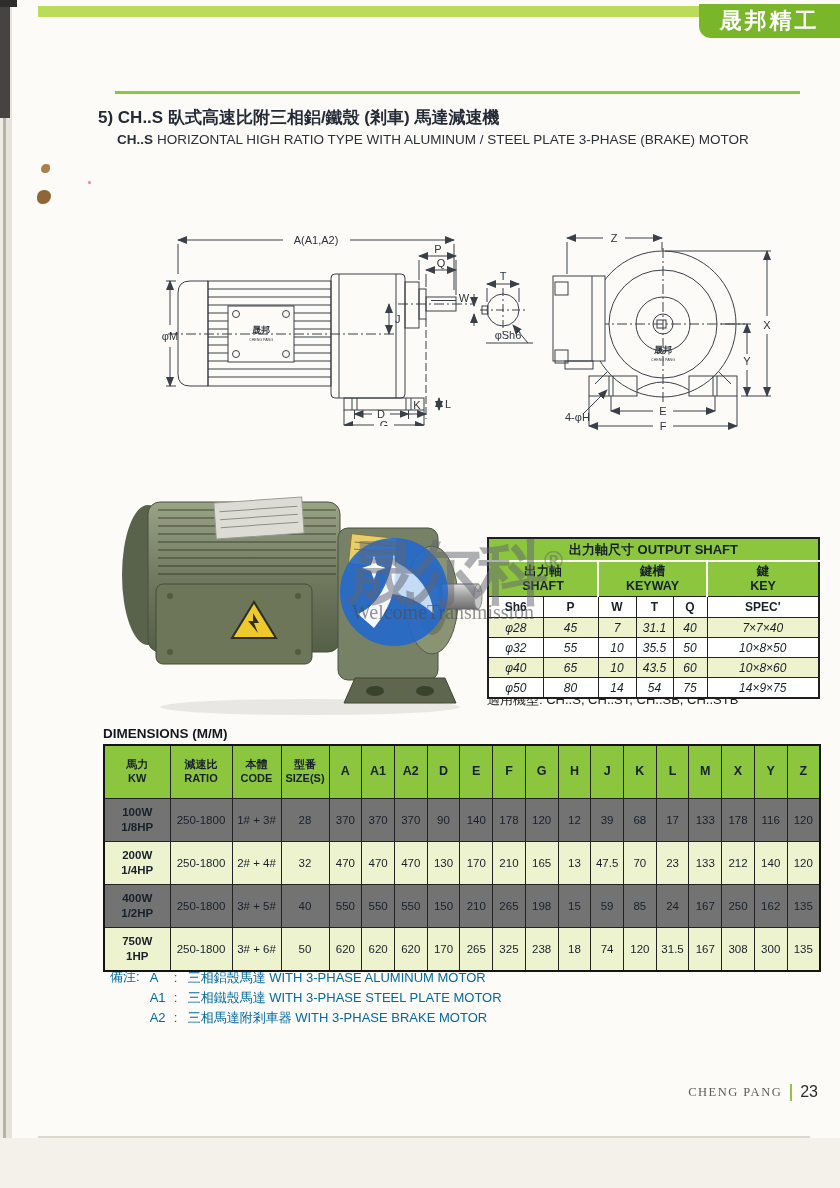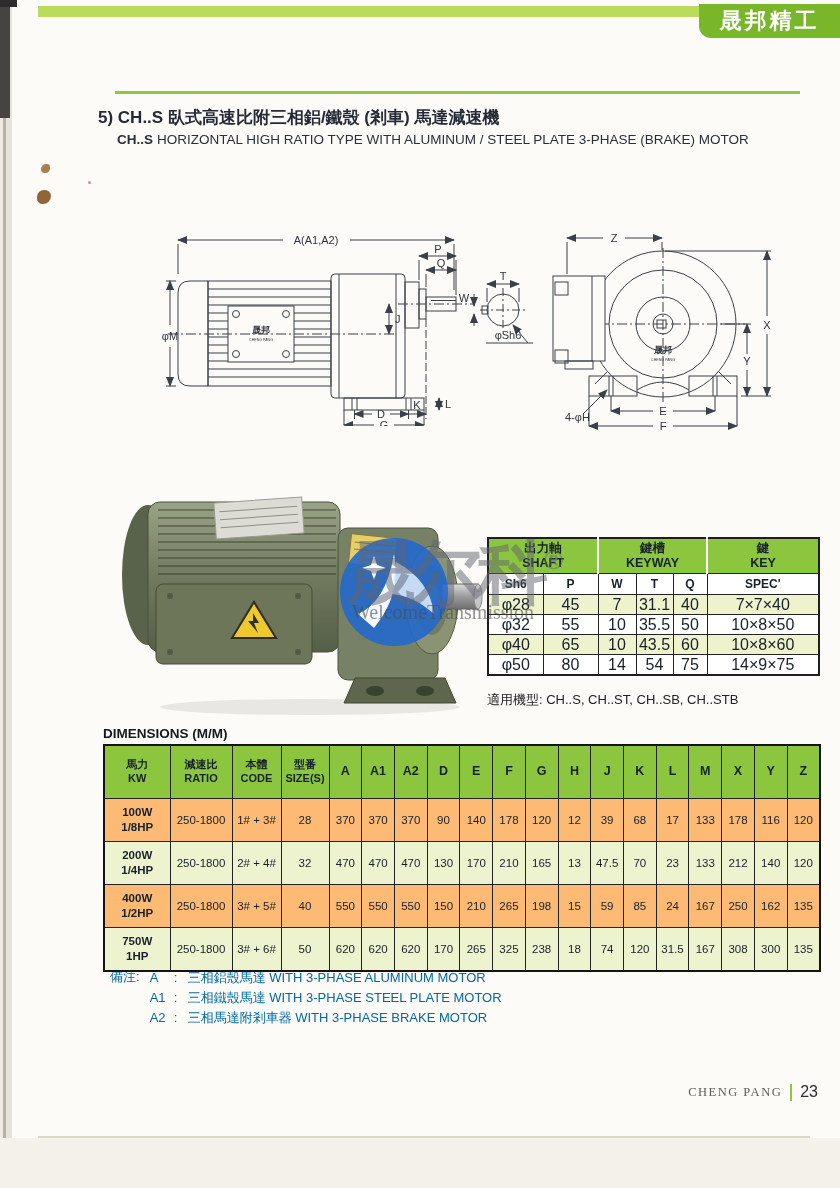--- a/index.html
+++ b/index.html
@@ -46,27 +46,27 @@
   .os-wrap{position:absolute;left:487px;top:537px;z-index:3;}
   table.os{border-collapse:collapse;table-layout:fixed;width:331px;background:#fff;
         border:2px solid #1f1f1f;}
   table.os th,table.os td{border:1px solid #222;text-align:center;padding:0;
         font-size:12px;color:#17202b;}
   table.os .os-title th{background:#8cc63e;height:21px;font-size:13px;font-weight:bold;
         border-bottom:2px solid #fff;}
   table.os .os-group th{background:#8cc63e;height:34px;font-size:12.5px;font-weight:bold;line-height:1.2;}
   table.os .os-group th + th{border-left:2px solid #fff;}
   table.os .os-cols th{background:#fff;height:20px;font-weight:bold;font-size:12px;}
-  table.os tbody td{height:19px;font-size:16px;}
+  table.os tbody td{height:19px;font-size:12px;font-style:italic;}
   table.os tbody tr.alt td{background:#eef2cd;}
   .applicable{position:absolute;left:487px;top:691px;font-size:13px;color:#222;}
   
   .dim-caption{position:absolute;left:103px;top:726px;font-size:13.5px;font-weight:bold;color:#15191f;}
   .dim-wrap{position:absolute;left:103px;top:744px;z-index:2;}
-  table.dim{border-collapse:collapse;table-layout:fixed;width:718px;background:#fdba74;
+  table.dim{border-collapse:collapse;table-layout:fixed;width:718px;background:#737373;
         border:2px solid #141414;padding-left:18px;}
   table.dim th,table.dim td{border:1px solid #222;text-align:center;padding:0;color:#17202b;}
   table.dim thead th{background:#8cc63e;height:52px;font-size:12.5px;font-weight:bold;line-height:1.25;}
   table.dim thead th div{font-size:11px;}
   table.dim tbody th{font-size:11.5px;font-weight:bold;height:42px;line-height:1.3;background:transparent;}
   table.dim tbody td{font-size:11.5px;}
   table.dim tbody tr.alt th,table.dim tbody tr.alt td{background:#eef3cf;}
   
   .notes{position:absolute;left:110px;top:968px;font-size:13px;color:#0369a1;display:flex;}
   .notes-label{margin-right:10px;white-space:nowrap;}
@@ -349,20 +349,23 @@
     <table class="os">
       <colgroup>
         <col style="width:55px">
           <col style="width:55px">
           <col style="width:38px">
         <col style="width:37px">
           <col style="width:34px">
           <col style="width:112px">
       </colgroup>
       <thead>
+        <tr class="os-title">
+          <th colspan="6">出力軸尺寸 OUTPUT SHAFT</th>
+        </tr>
         <tr class="os-group">
           <th colspan="2">
             <div>出力軸</div>
             <div>SHAFT</div>
           </th>
           <th colspan="3">
             <div>鍵槽</div>
             <div>KEYWAY</div>
           </th>
           <th>

